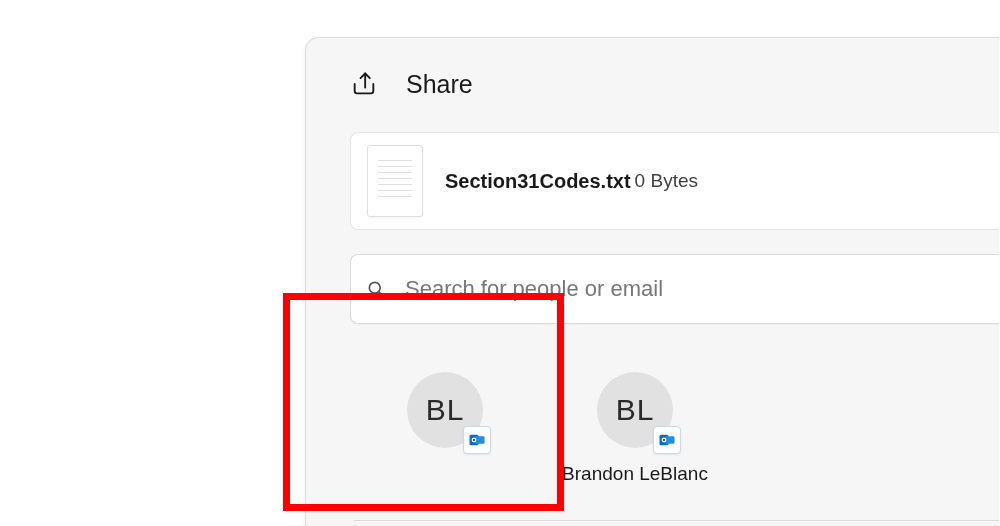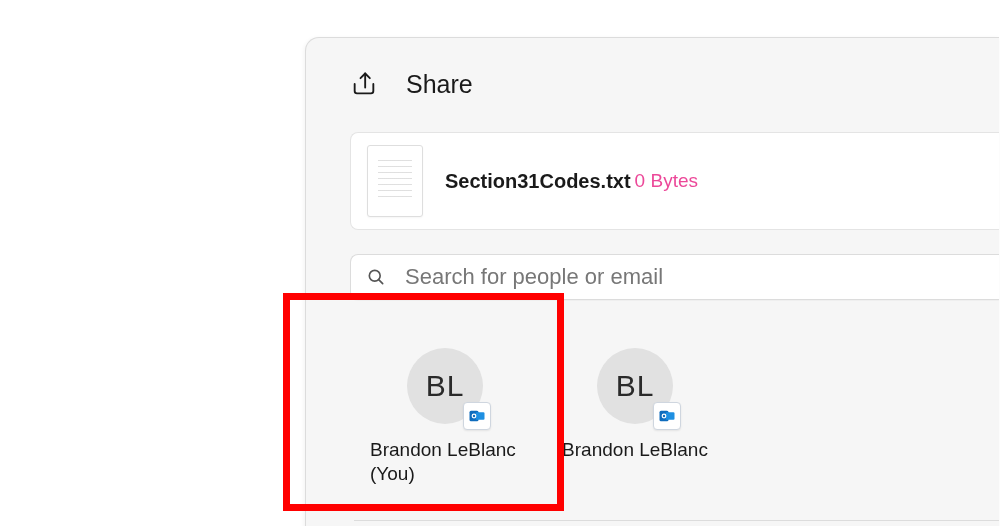--- a/index.html
+++ b/index.html
@@ -74,30 +74,30 @@
     left:10px; right:10px; top:14px; bottom:14px;
     background: repeating-linear-gradient(
       to bottom,
       #d8d8d8 0, #d8d8d8 1px,
       transparent 1px, transparent 6px
     );
     opacity:0.8;
   }
   .file-meta { display:flex; flex-direction:row; gap:4px; }
   .file-name { font-size: 20px; font-weight: 600; color:#1a1a1a; }
-  .file-size { font-size: 19px; color:#ec4899; }
+  .file-size { font-size: 19px; color:#404040; }
   .searchbar {
     margin-top: 24px;
     background:#ffffff;
     border:1px solid #dcdcdc;
     border-right:none;
     border-radius: 8px 0 0 8px;
     display:flex;
     align-items:center;
-    height: 46px;
+    height: 70px;
     padding: 0 14px;
     gap: 16px;
     box-shadow: 0 1px 1px rgba(0,0,0,0.03);
   }
   .search-icon-wrap{ width:22px;height:22px;display:flex;align-items:center;justify-content:center; }
   .search-input{
     flex:1;
     border:none;
     outline:none;
     font-size: 22px;
@@ -223,21 +223,20 @@
           <span>BL</span>
           <span class="badge-app">
             <svg width="18" height="18" viewBox="0 0 24 24">
               <rect x="2" y="5" width="12" height="14" rx="2" fill="#0f6cbd"></rect>
               <rect x="10" y="7" width="12" height="10" rx="1.5" fill="#1e8fe1"></rect>
               <circle cx="8" cy="12" r="3.2" fill="#ffffff"></circle>
               <circle cx="8" cy="12" r="1.6" fill="#0f6cbd"></circle>
             </svg>
           </span>
         </div>
-        <span class="target-label">Brandon LeBlanc (You)</span>
       </div>
 
       <div class="target">
         <div class="target-avatar">
           <span>BL</span>
           <span class="badge-app">
             <svg width="18" height="18" viewBox="0 0 24 24">
               <rect x="2" y="5" width="12" height="14" rx="2" fill="#0f6cbd"></rect>
               <rect x="10" y="7" width="12" height="10" rx="1.5" fill="#1e8fe1"></rect>
               <circle cx="8" cy="12" r="3.2" fill="#ffffff"></circle>

